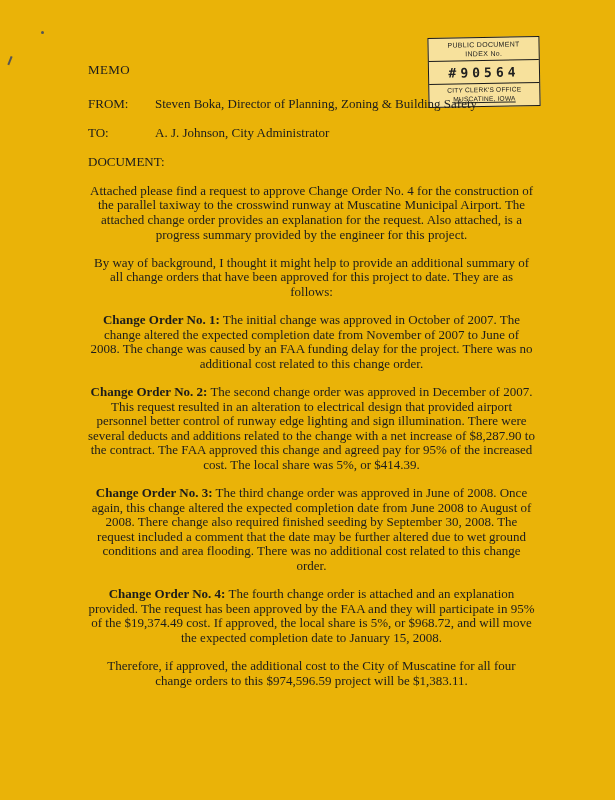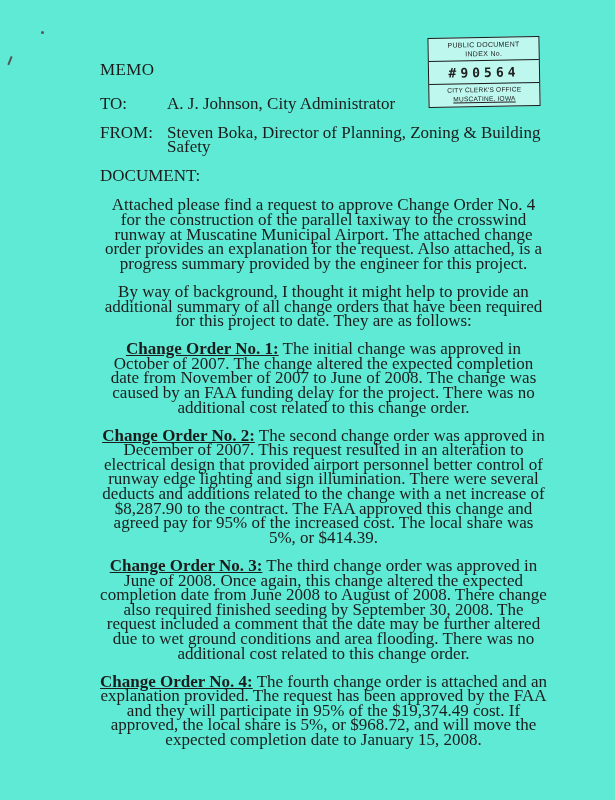--- a/index.html
+++ b/index.html
@@ -4,21 +4,21 @@
 <style>
   html, body {
     margin: 0;
     padding: 0;
     background: #ffffff;
   }
   .page {
     position: relative;
     width: 615px;
     height: 800px;
-    background: #5eead4;
+    background: #eab308;
     overflow: hidden;
     font-family: "Liberation Serif", serif;
     color: #1c1c1c;
   }
 
   
   .artifact { position: absolute; background: #555; }
   .artifact.dot { left: 41px; top: 31px; width: 3px; height: 3px; border-radius: 50%; }
   .artifact.slash { left: 9px; top: 56px; width: 1.5px; height: 9px; transform: rotate(22deg); }
 
@@ -59,43 +59,42 @@
     font-size: 6.6px;
     line-height: 8.5px;
     padding: 2px 2px 3px;
     letter-spacing: 0.2px;
   }
   .stamp-office .underlined { text-decoration: underline; }
 
   
   .content {
     position: absolute;
-    left: 100px;
+    left: 88px;
     top: 63px;
     width: 447px;
-    font-size: 17px;
+    font-size: 13px;
     line-height: 14.6px;
   }
   .memo-title {
     margin-bottom: 19px;
     letter-spacing: 0.4px;
   }
   .field-row {
     display: flex;
     margin-bottom: 14.5px;
   }
   .flabel {
     flex: 0 0 67px;
   }
   .fvalue { flex: 1; }
   .body { margin-top: 12px; }
   .body p { margin: 0 0 13.5px 0; text-align: center; }
   .lead {
     font-weight: bold;
-    text-decoration: underline;
     margin-top: 16px;
   }
 </style>
 </head>
 <body>
 
 <div class="page">
 
   <div class="artifact dot"></div>
   <div class="artifact slash"></div>
@@ -111,35 +110,36 @@
       <div class="underlined">MUSCATINE, IOWA</div>
     </div>
   </div>
 
   <div class="content">
 
     <div class="memo-title">MEMO</div>
 
     <div class="fields">
       <div class="field-row">
+        <span class="flabel">FROM:</span>
+        <span class="fvalue">Steven Boka, Director of Planning, Zoning &amp; Building Safety</span>
+      </div>
+      <div class="field-row">
         <span class="flabel">TO:</span>
         <span class="fvalue">A. J. Johnson, City Administrator</span>
-      </div>
-      <div class="field-row">
-        <span class="flabel">FROM:</span>
-        <span class="fvalue">Steven Boka, Director of Planning, Zoning &amp; Building Safety</span>
       </div>
       <div class="field-row">
         <span class="flabel">DOCUMENT:</span>
       </div>
     </div>
 
     <div class="body">
       <p><span>Attached please find a request to approve Change Order No. 4 for the construction of the parallel taxiway to the crosswind runway at Muscatine Municipal Airport.  The attached change order provides an explanation for the request.  Also attached, is a progress summary provided by the engineer for this project.</span></p>
-      <p><span>By way of background, I thought it might help to provide an additional summary of all change orders that have been required for this project to date.  They are as follows:</span></p>
+      <p><span>By way of background, I thought it might help to provide an additional summary of all change orders that have been approved for this project to date.  They are as follows:</span></p>
       <p><span class="lead">Change Order No. 1:</span><span>  The initial change was approved in October of 2007.  The change altered the expected completion date from November of 2007 to June of 2008. The change was caused by an FAA funding delay for the project.  There was no additional cost related to this change order.</span></p>
       <p><span class="lead">Change Order No. 2:</span><span>  The second change order was approved in December of 2007. This request resulted in an alteration to electrical design that provided airport personnel better control of runway edge lighting and sign illumination.  There were several deducts and additions related to the change with a net increase of $8,287.90 to the contract.  The FAA approved this change and agreed pay for 95% of the increased cost.  The local share was 5%, or $414.39.</span></p>
       <p><span class="lead">Change Order No. 3:</span><span>  The third change order was approved in June of 2008.  Once again, this change altered the expected completion date from June 2008 to August of 2008.  There change also required finished seeding by September 30, 2008.  The request included a comment that the date may be further altered due to wet ground conditions and area flooding.  There was no additional cost related to this change order.</span></p>
       <p><span class="lead">Change Order No. 4:</span><span>  The fourth change order is attached and an explanation provided. The request has been approved by the FAA and they will participate in 95% of the $19,374.49 cost.  If approved, the local share is 5%, or $968.72, and will move the expected completion date to January 15, 2008.</span></p>
+      <p><span>Therefore, if approved, the additional cost to the City of Muscatine for all four change orders to this $974,596.59 project will be $1,383.11.</span></p>
     </div>
 
   </div>
 </div>
 
 </body></html>

